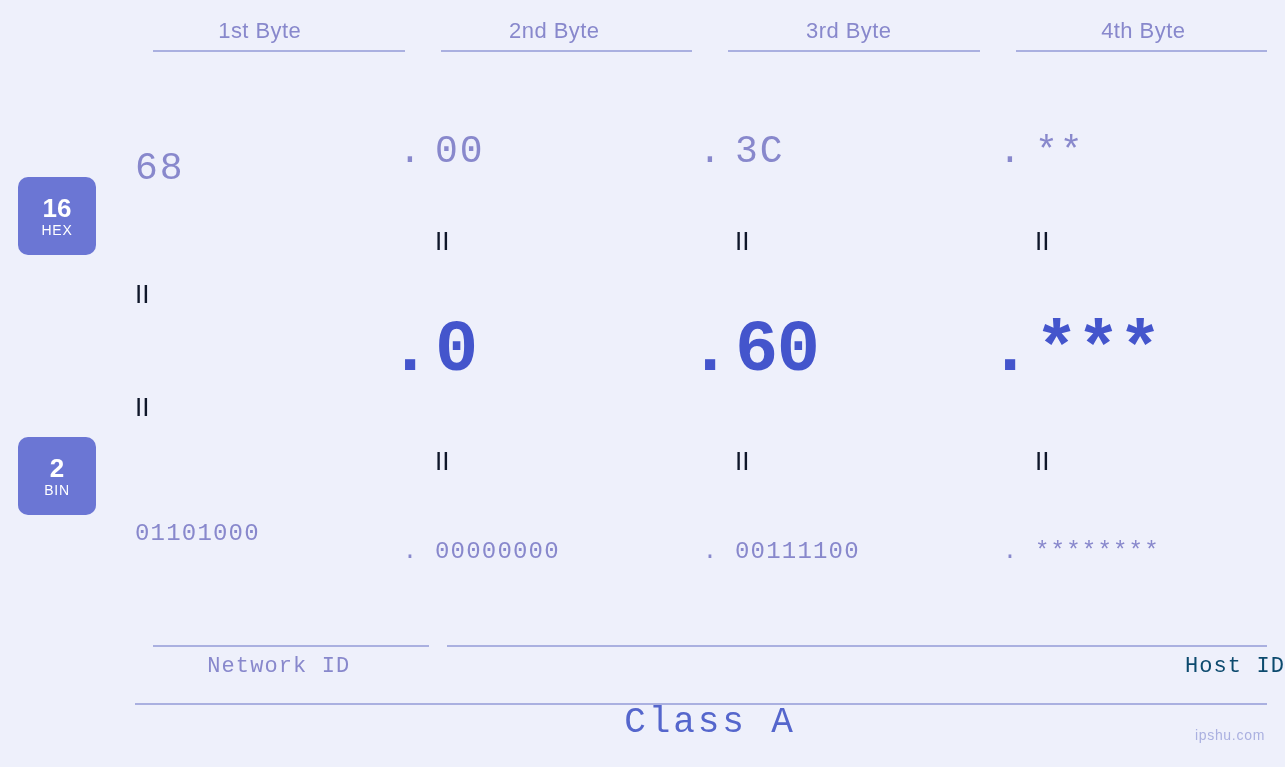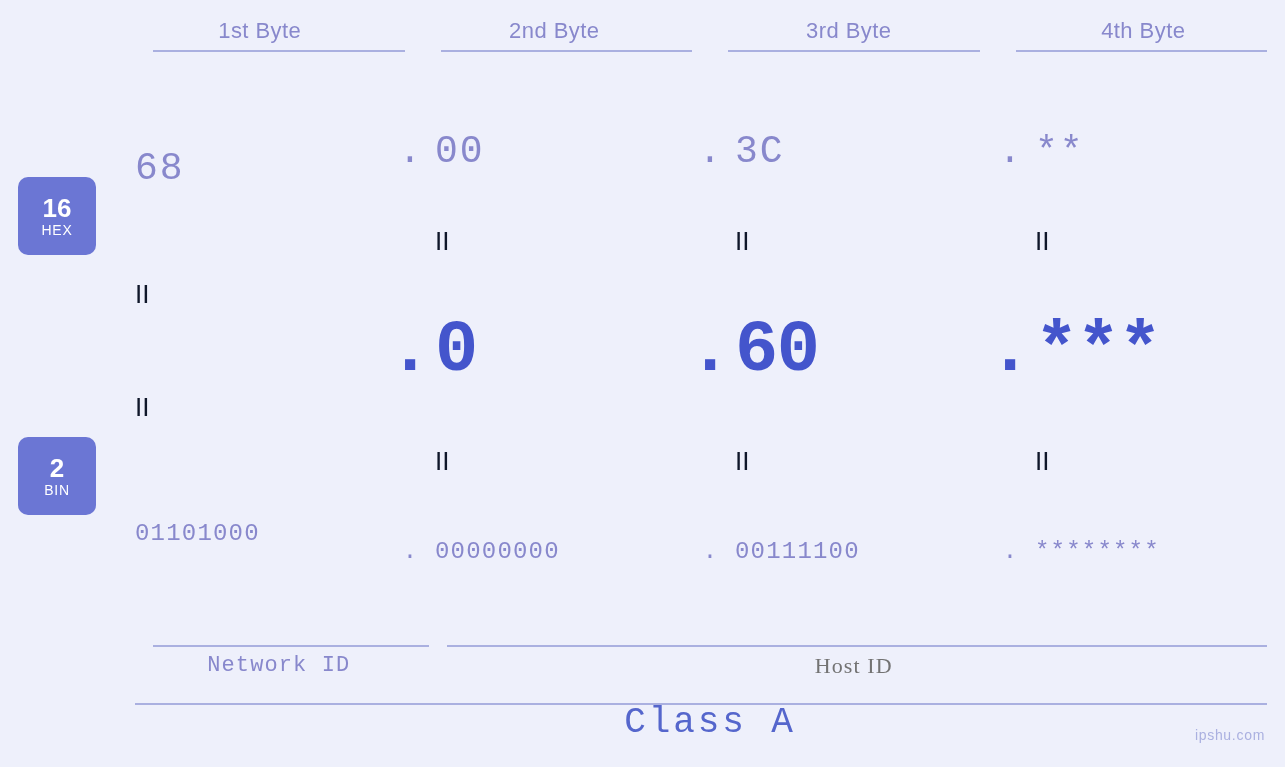--- a/index.html
+++ b/index.html
@@ -224,24 +224,24 @@
       flex: 1;
       text-align: center;
       color: #8888cc;
       font-size: 22px;
       font-family: 'Courier New', monospace;
       letter-spacing: 0.05em;
     }
 
     .host-id-label {
       flex: 3;
-      text-align: center;
-      color: #737373;
+      text-align: right;
+      color: #0c4a6e;
       font-size: 22px;
-      font-family: Liberation Serif, serif;
+      font-family: Liberation Mono, monospace;
       letter-spacing: 0.05em;
     }
 
     
     .full-bracket {
       position: absolute;
       bottom: 62px;
       left: 135px;
       right: 18px;
       height: 2px;

